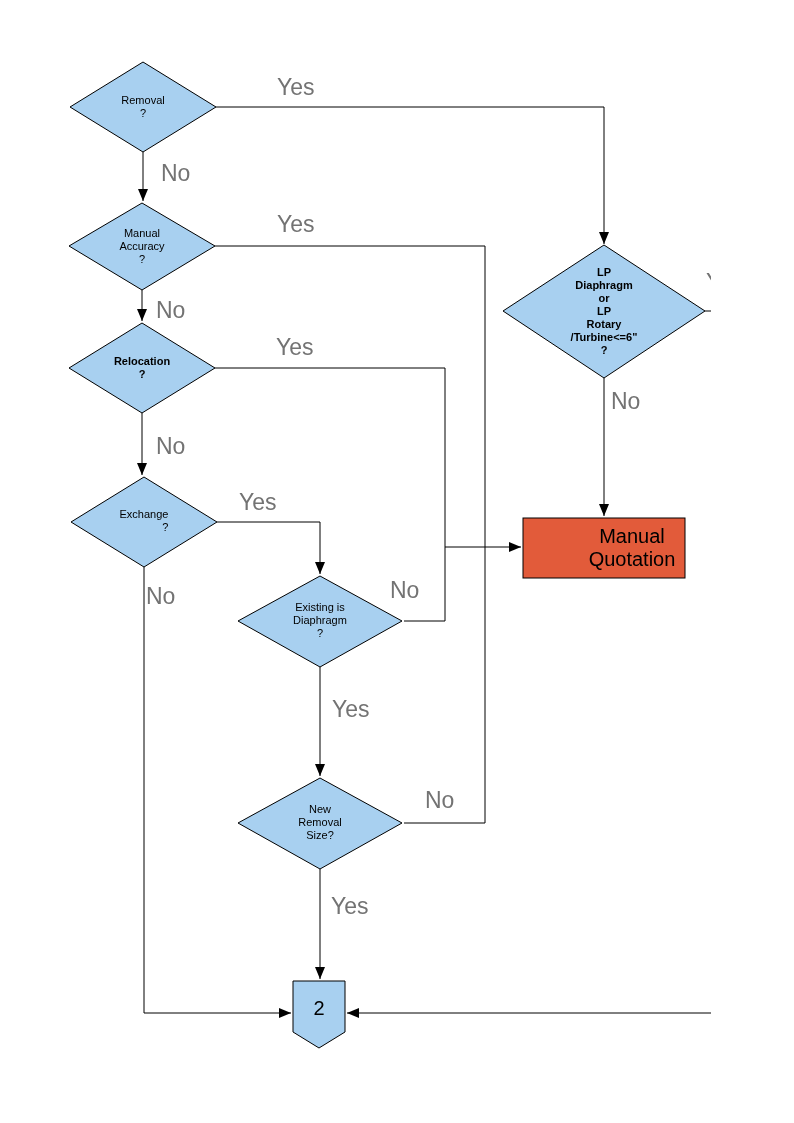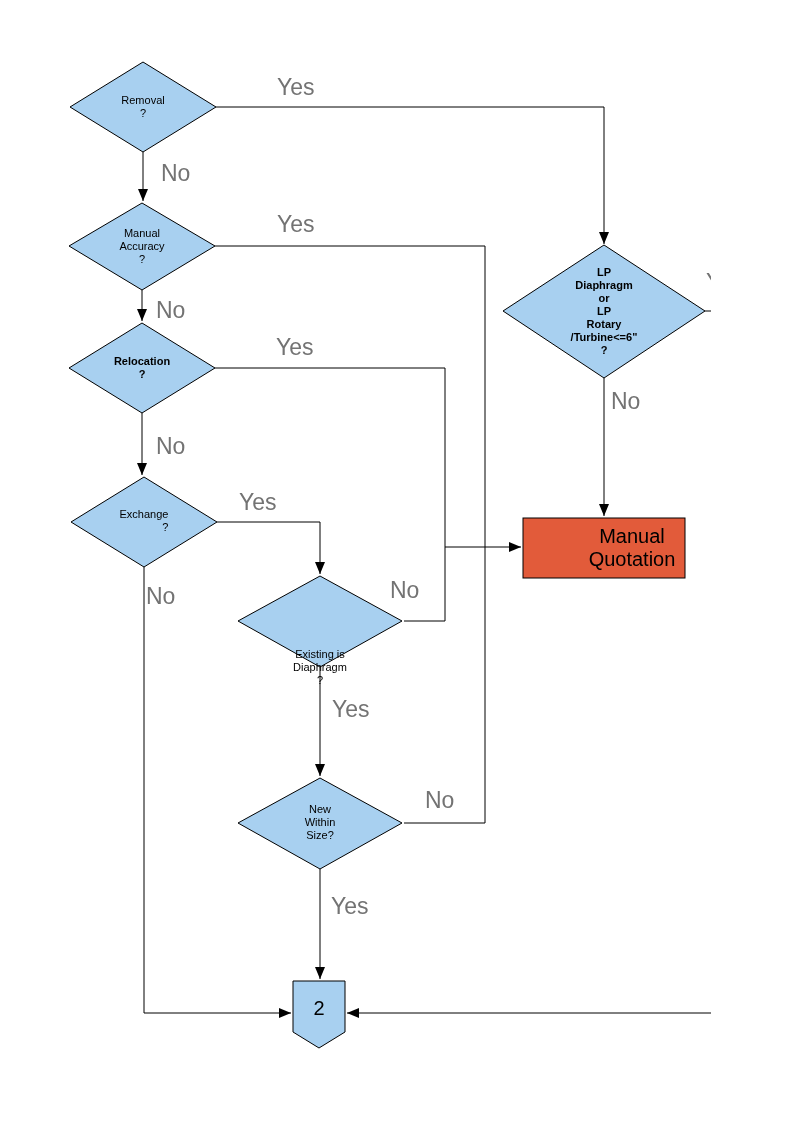--- a/index.html
+++ b/index.html
@@ -32,21 +32,21 @@
     line-height:23px;
     white-space:nowrap;
     pointer-events:none;
   }
 
   
   .lbl-removal    { left:143px; top:107px; }
   .lbl-meter      { left:142px; top:246px; }
   .lbl-relocation { left:142px; top:368px;font-weight:bold; }
   .lbl-exchange   { left:144px; top:521px;text-align:right; }
-  .lbl-existing   { left:320px; top:620px;margin-top:47px; }
+  .lbl-existing   { left:320px; top:620px; }
   .lbl-new        { left:320px; top:822px; }
   .lbl-lp         { left:604px; top:311px;font-weight:bold; }
   .lbl-manual     { left:604px; top:548px; }
   .lbl-conn2      { left:319px; top:1008px; }
 
   
   .el-removal-yes    { left:277px; top:76px; }
   .el-removal-no     { left:161px; top:162px; }
   .el-meter-yes      { left:277px; top:213px; }
   .el-meter-no       { left:156px; top:299px; }
@@ -108,21 +108,21 @@
 Accuracy
 ?</div>
   <div class="node-label lbl-relocation">Relocation
 ?</div>
   <div class="node-label lbl-exchange">Exchange
 ?</div>
   <div class="node-label lbl-existing">Existing is
 Diaphragm
 ?</div>
   <div class="node-label lbl-new">New
-Within
+Removal
 Size?</div>
   <div class="node-label lbl-lp">LP
 Diaphragm
 or
 LP
 Rotary
 /Turbine&lt;=6"
 ?</div>
   <div class="node-label big lbl-manual">Manual
 Quotation</div>

